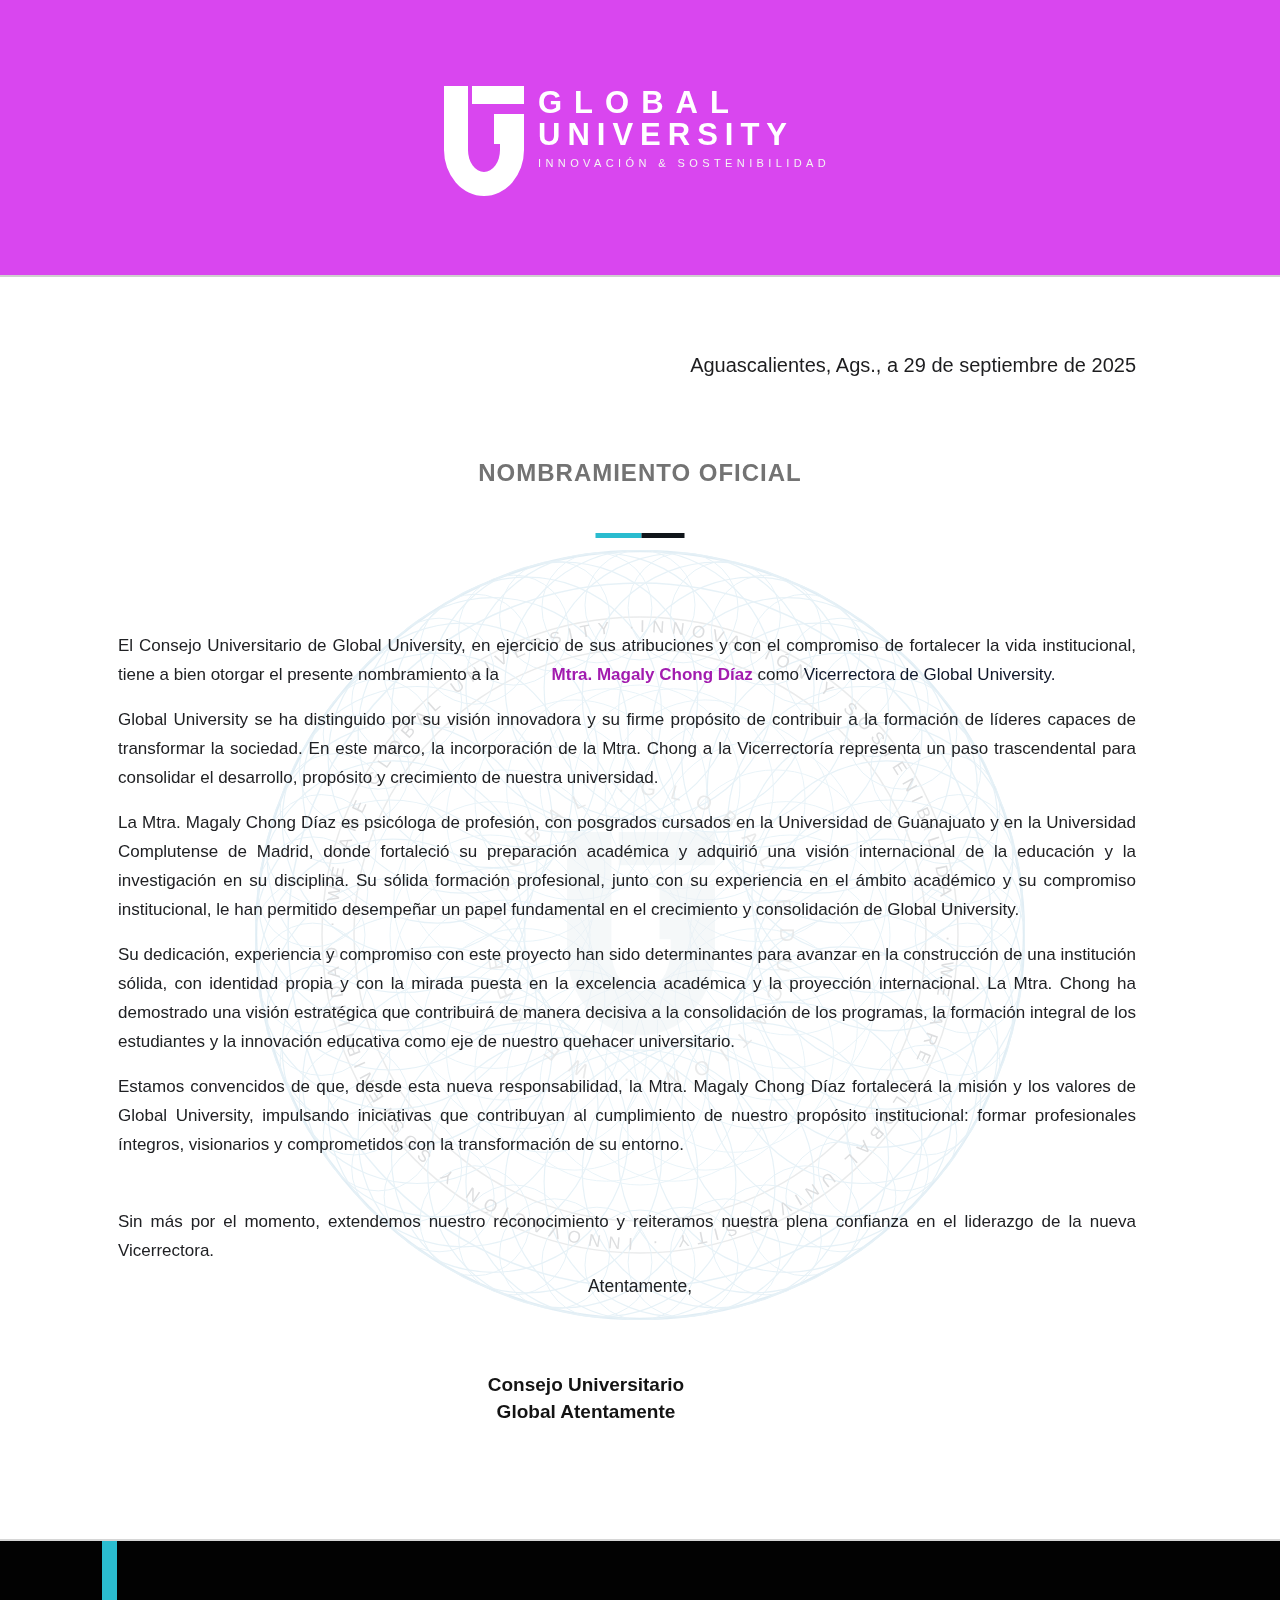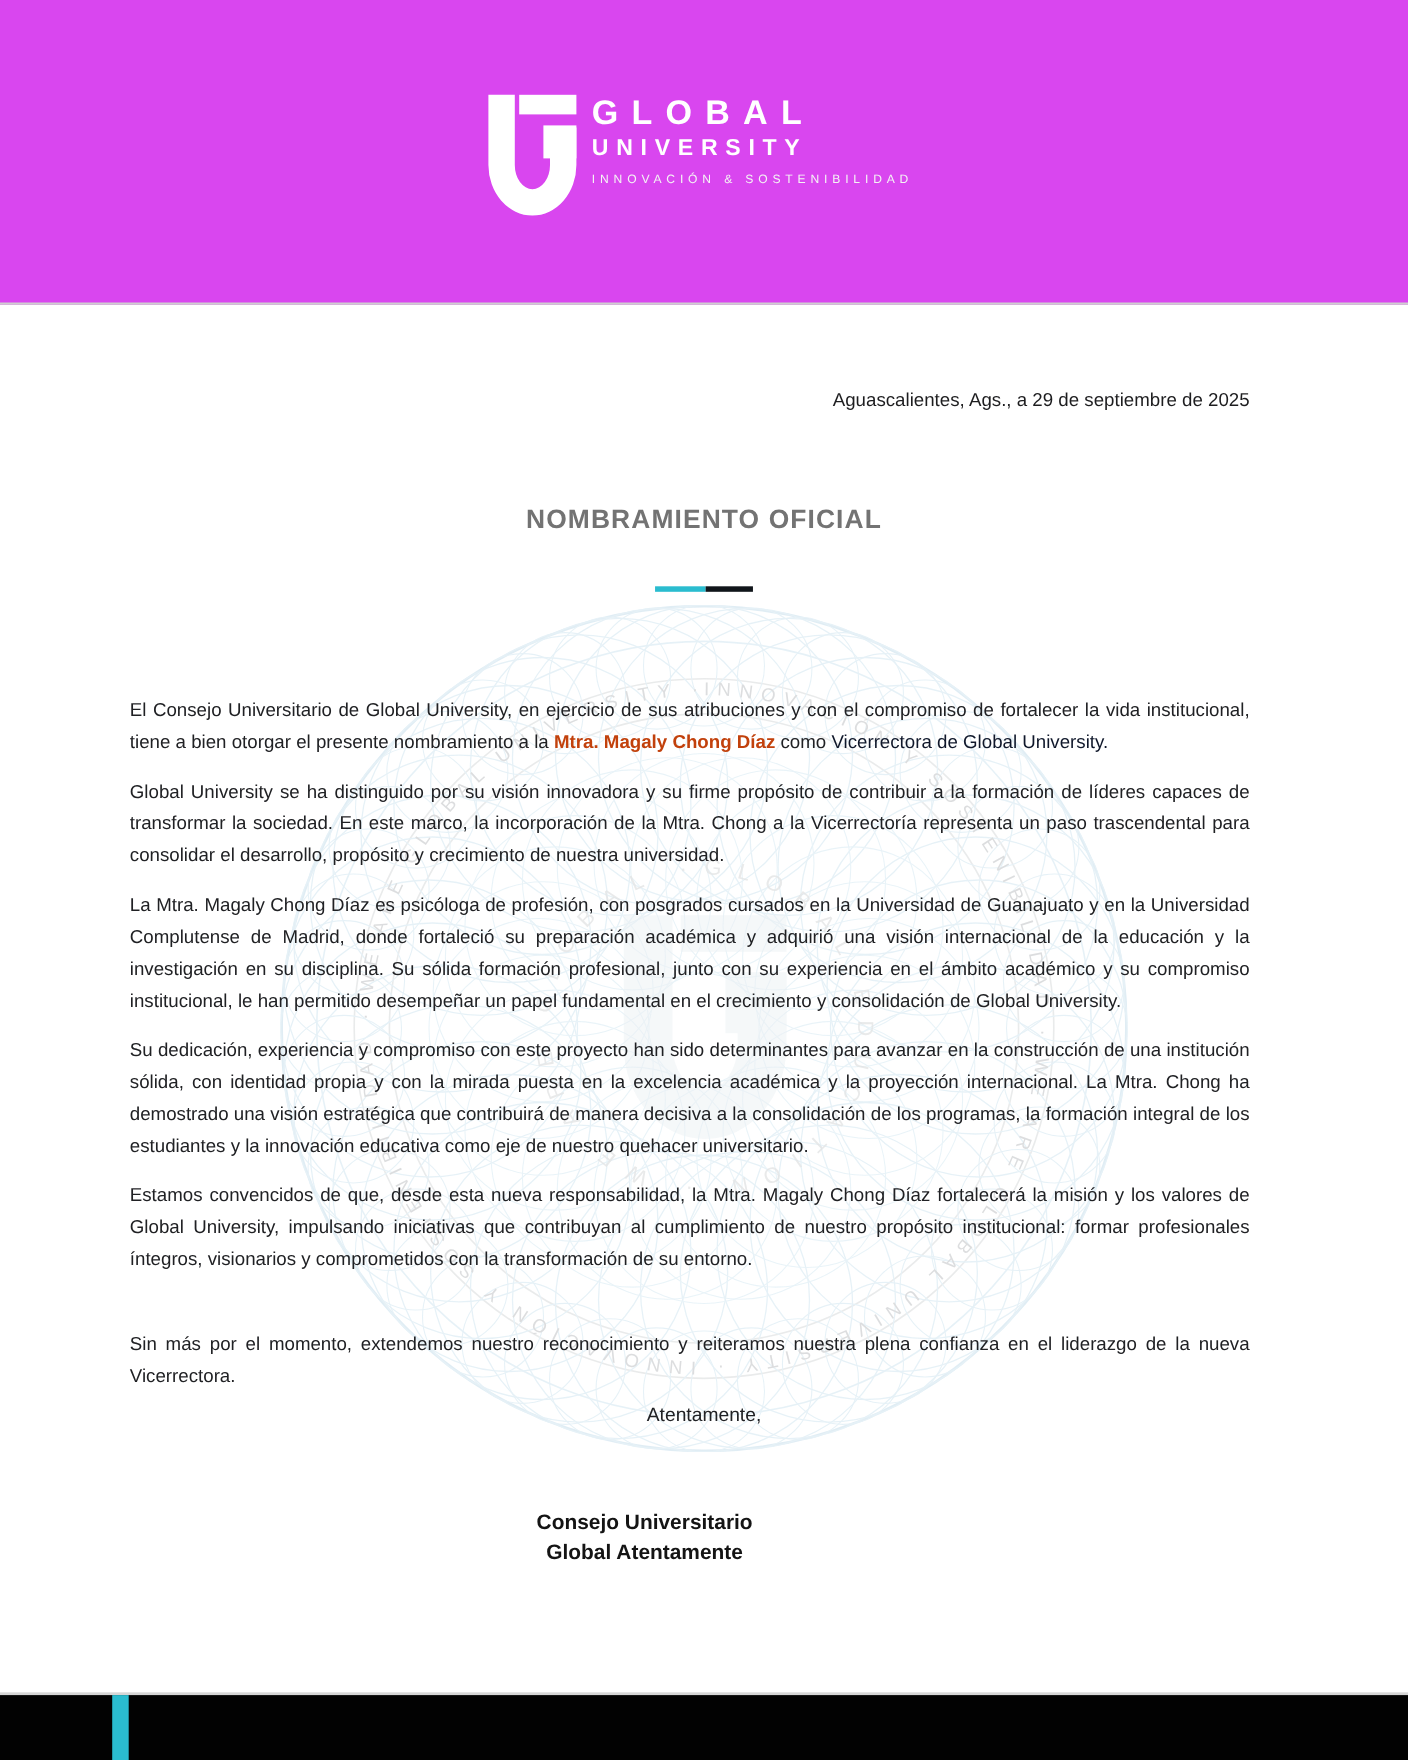--- a/index.html
+++ b/index.html
@@ -11,52 +11,52 @@
   }
   
   .header{
     position:absolute;top:0;left:0;width:1280px;height:275px;
     background:#d946ef;border-bottom:2px solid #cfcfcf;z-index:2;
   }
   .logo{position:absolute;left:443px;top:86px;display:flex;align-items:flex-start;gap:13px;}
   .logo-mark{width:82px;height:112px;flex:none;}
   .logo-text{display:flex;flex-direction:column;color:#ffffff;}
   .logo-l1{font-size:31px;font-weight:bold;letter-spacing:12px;line-height:34px;white-space:nowrap;}
-  .logo-l2{font-size:21px;font-weight:bold;letter-spacing:7px;line-height:30px;white-space:nowrap;}
+  .logo-l2{font-size:31px;font-weight:bold;letter-spacing:7px;line-height:30px;white-space:nowrap;}
   .logo-l3{font-size:11px;font-weight:normal;letter-spacing:4.4px;line-height:12px;margin-top:7px;white-space:nowrap;color:#f4f4f4;}
   
   .watermark{
     position:absolute;left:255px;top:550px;width:770px;height:770px;
     z-index:0;opacity:0.6;pointer-events:none;
   }
   
   .date-row{
     position:absolute;top:354px;right:144px;z-index:1;
-    font-size:17px;color:#1d1d1f;
+    font-size:20px;color:#1d1d1f;
   }
   .letter-title{
     position:absolute;top:459px;left:0;width:1280px;text-align:center;z-index:1;
     font-size:24px;font-weight:bold;letter-spacing:1px;color:#737373;
   }
   .divider{
     position:absolute;top:533px;left:50%;transform:translateX(-50%);
     width:89px;height:5px;display:flex;z-index:1;
   }
   .divider-teal{width:46px;height:5px;background:#2abccf;}
   .divider-black{width:43px;height:5px;background:#10151a;}
   .letter-body{
     position:absolute;top:631px;left:118px;width:1018px;z-index:1;
   }
   .letter-body p{
     margin:0 0 16px 0;font-size:17px;line-height:29px;text-align:justify;
     text-justify:inter-word;color:#202124;
   }
   .letter-body p.closing{margin-top:48px;}
   .teal-link{color:#0f172a;cursor:pointer;}
-  b{font-weight:bold;color:#c2410c;}
+  b{font-weight:bold;color:#a21caf;margin-left:48px;}
   .valediction{
     position:absolute;top:1276px;left:0;width:1280px;text-align:center;z-index:1;
     font-size:17.5px;color:#202124;
   }
   .signature{
     position:absolute;top:1371px;left:0;width:1172px;text-align:center;z-index:1;
     font-size:19px;font-weight:bold;line-height:27px;color:#141414;
   }
   
   .footer{

